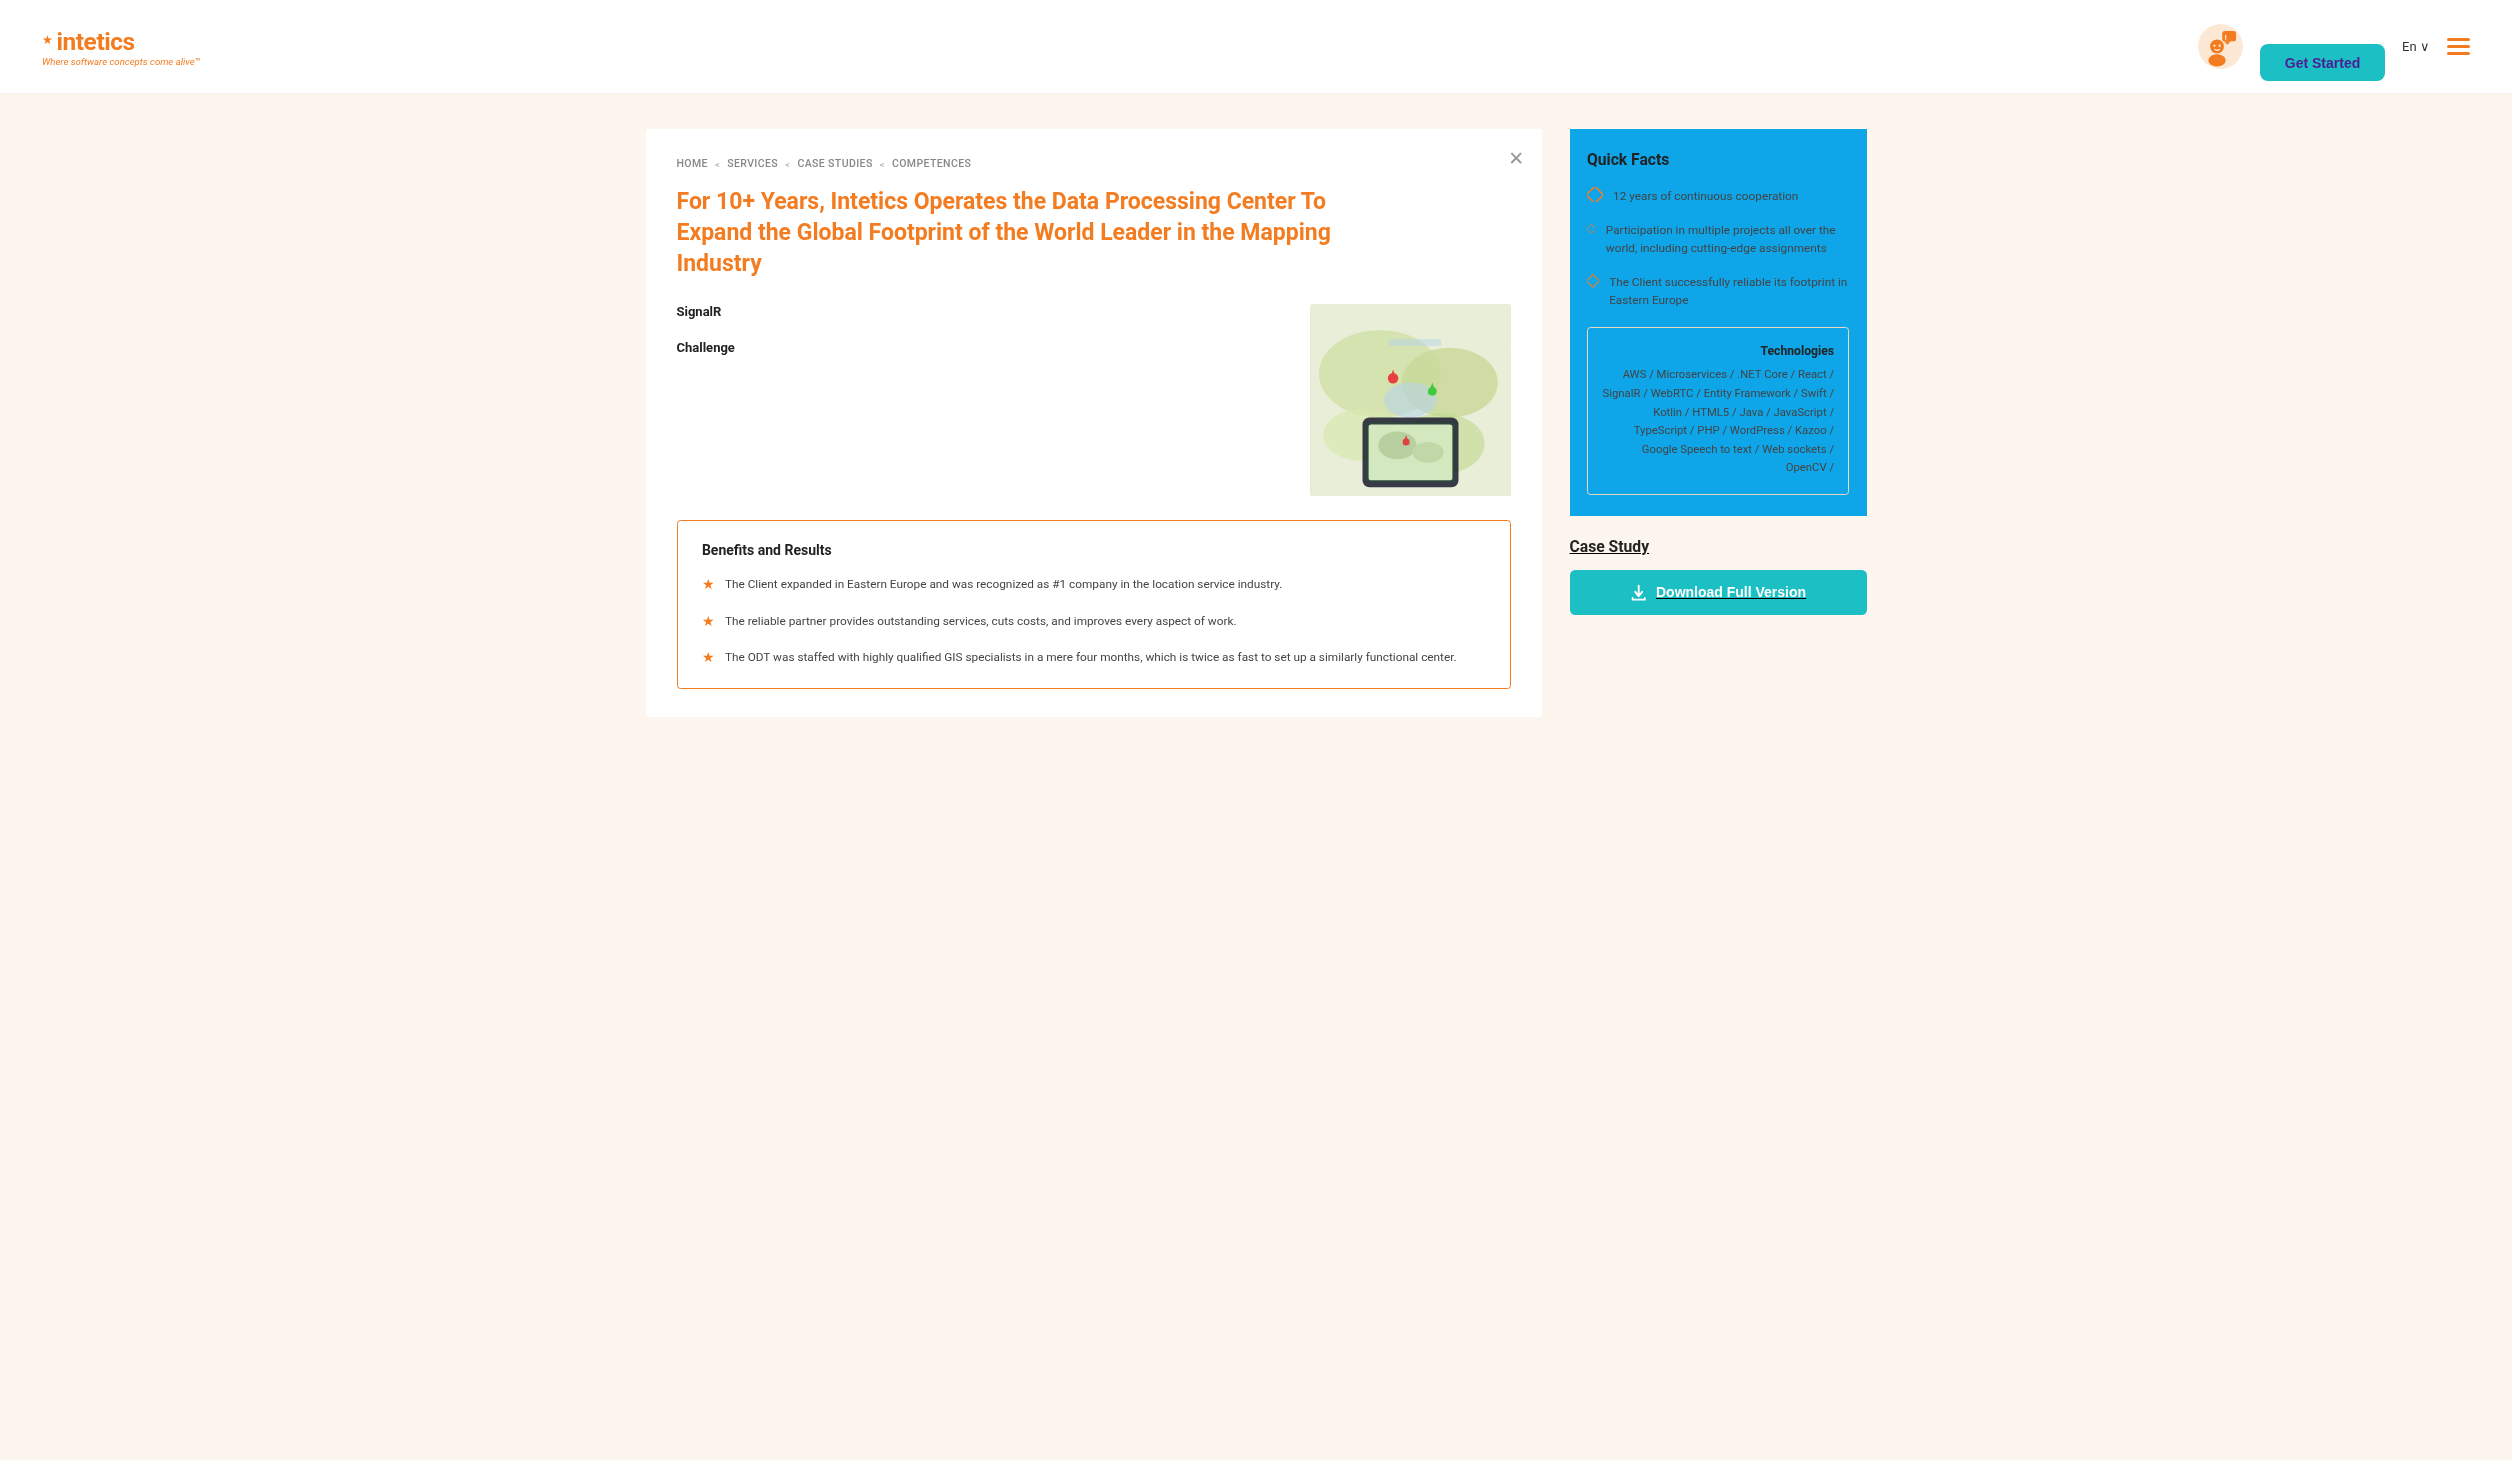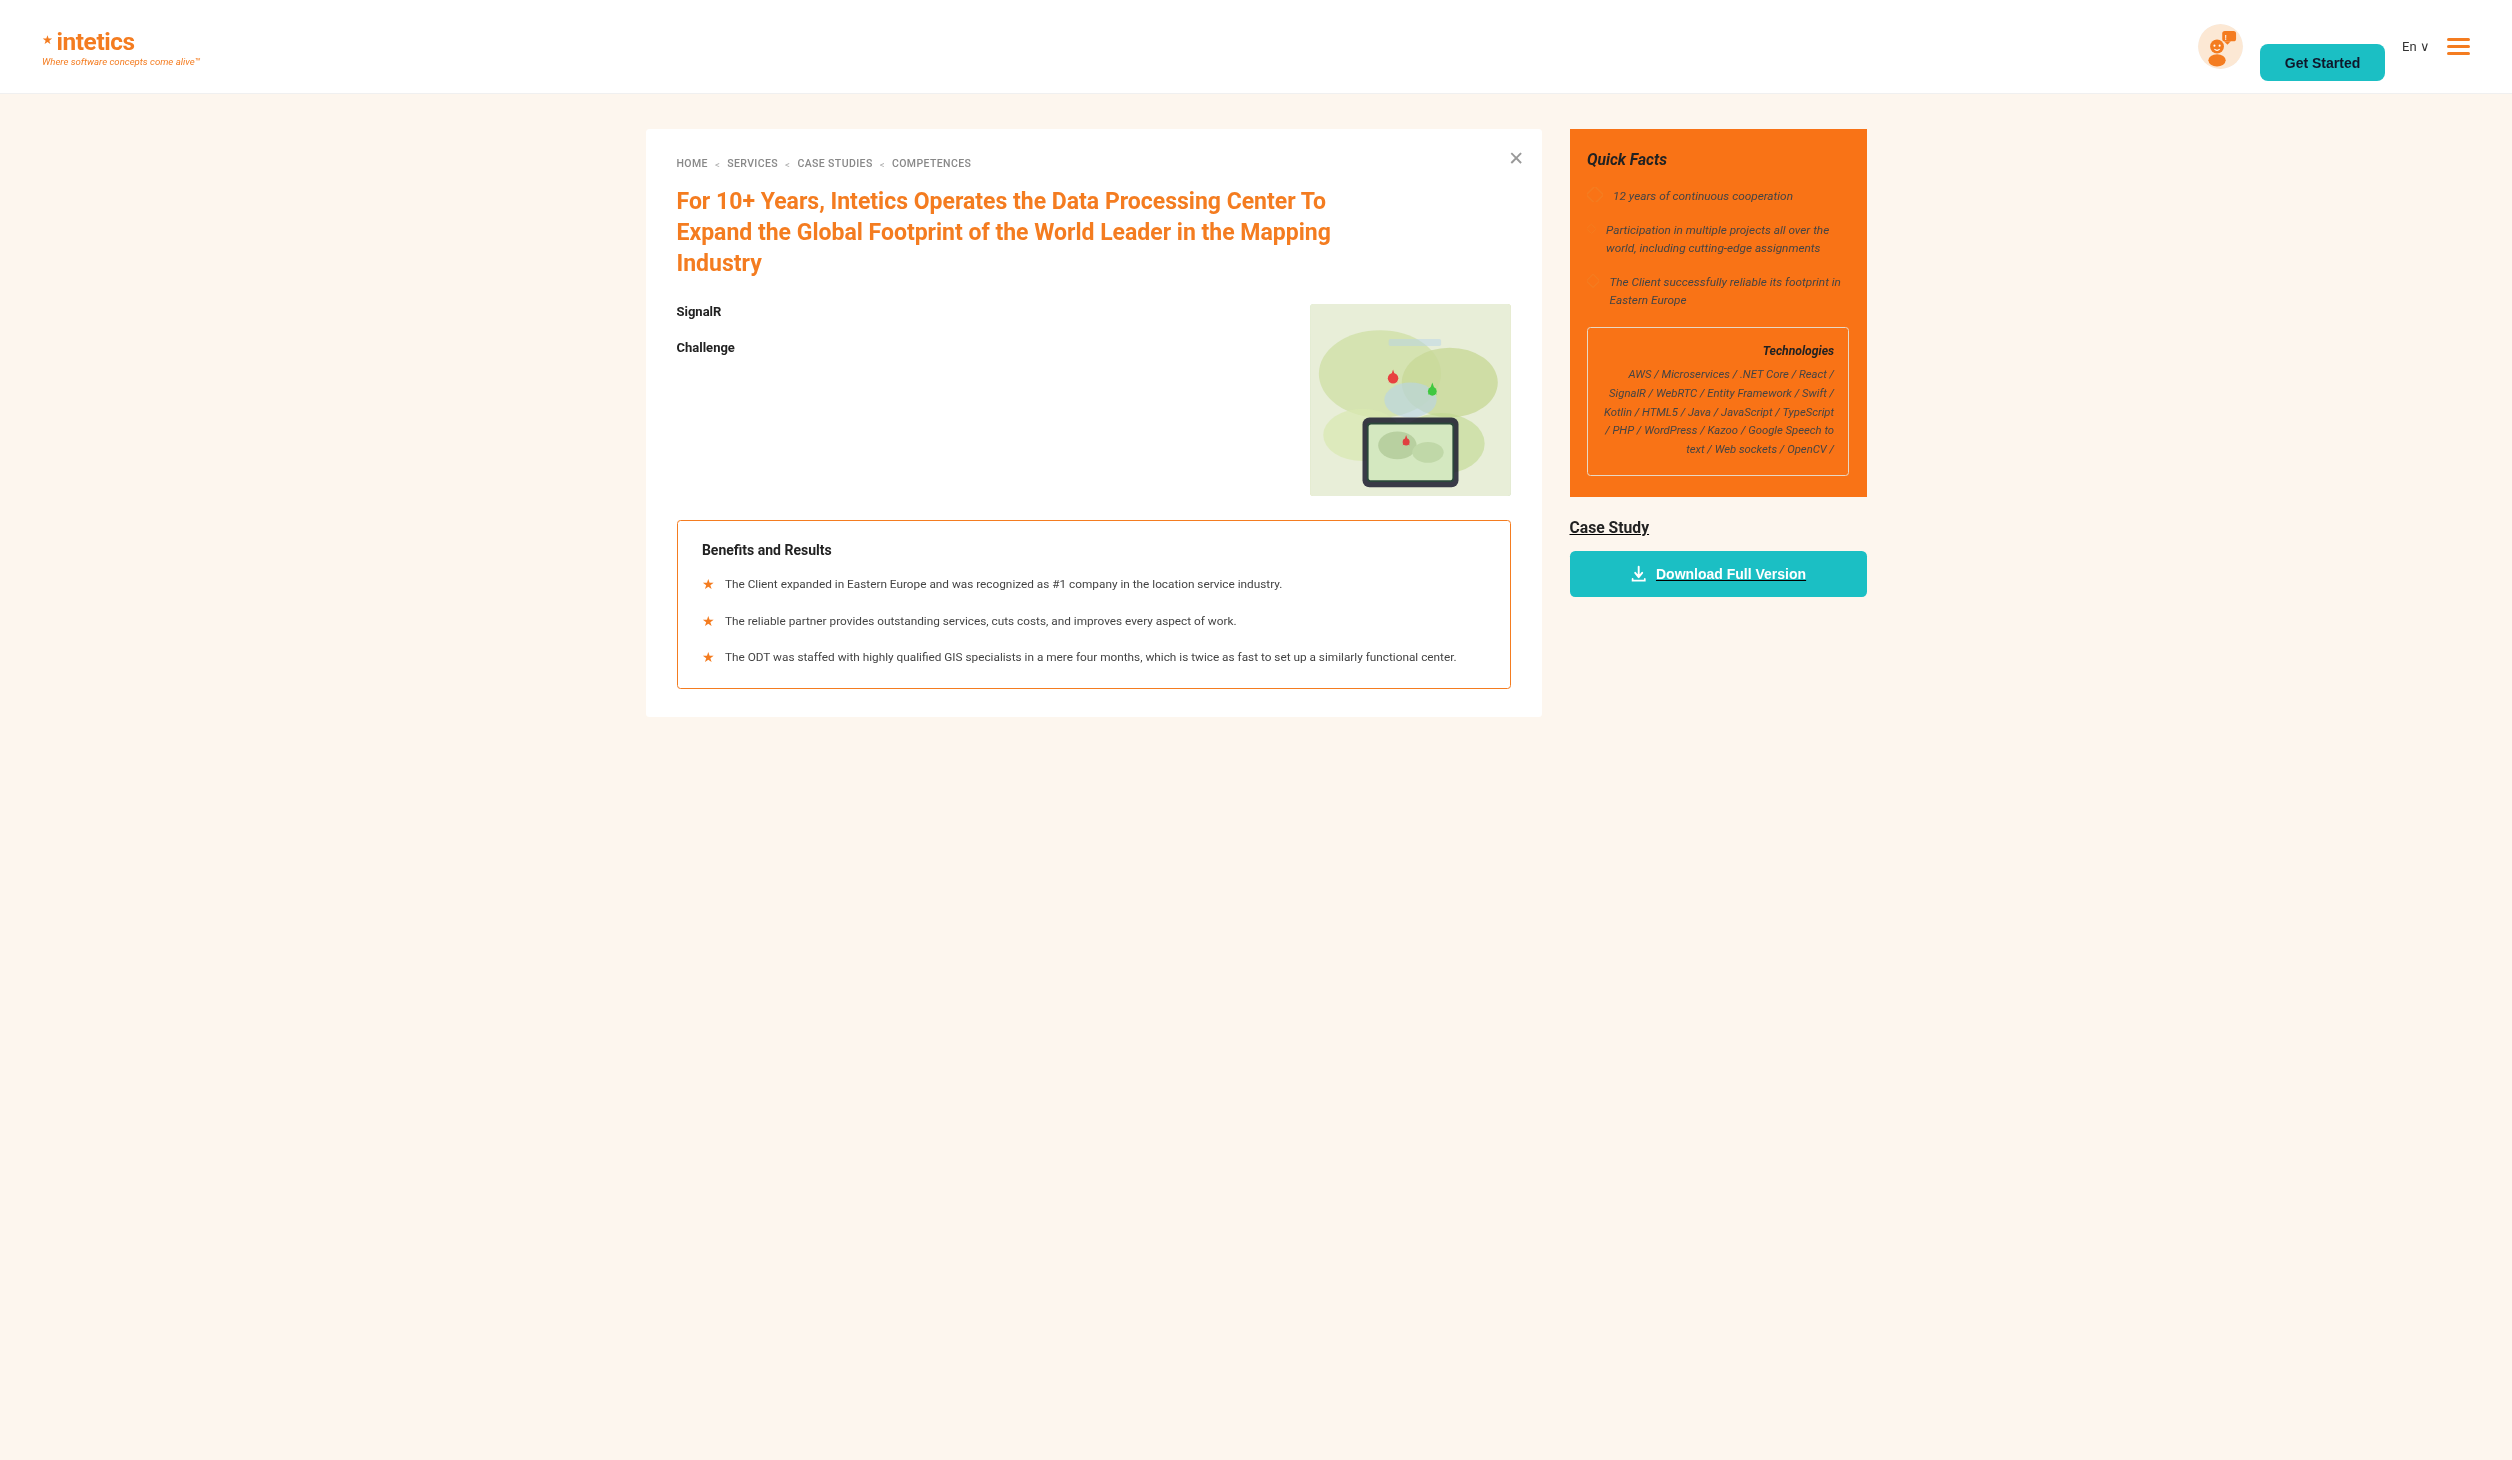--- a/index.html
+++ b/index.html
@@ -49,21 +49,21 @@
       height: 45px;
       border-radius: 50%;
       background: #f5f5f5;
       display: flex;
       align-items: center;
       justify-content: center;
       overflow: hidden;
     }
     .btn-get-started {
       background: #1bbfc4;
-      color: #0f172a;
+      color: #4c1d95;
       border: none;
       border-radius: 8px;
       padding: 10.5px 24.4px;
       font-size: 14px;
       font-weight: 600;
       cursor: pointer;
       margin-top: 32px;
     }
     .lang-selector {
       font-size: 13px;
@@ -227,24 +227,23 @@
       color: #444;
       line-height: 1.6;
     }
 
     
     .sidebar {
       width: 297px;
       flex-shrink: 0;
     }
     .quick-facts {
-      background: #f97316;
+      background: #0ea5e9;
       padding: 21px 17.4px;
       margin-bottom: 17.4px;
-      font-style: italic;
     }
     .sidebar-section-title {
       font-size: 15.7px;
       font-weight: 700;
       color: #222;
       margin-bottom: 17.4px;
     }
     .quick-fact-item {
       display: flex;
       gap: 10.5px;

